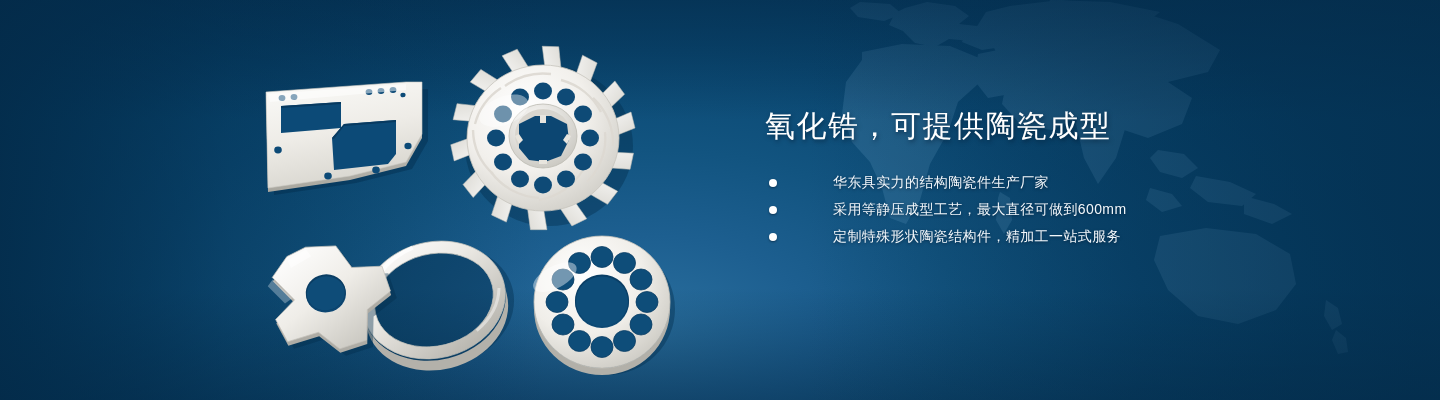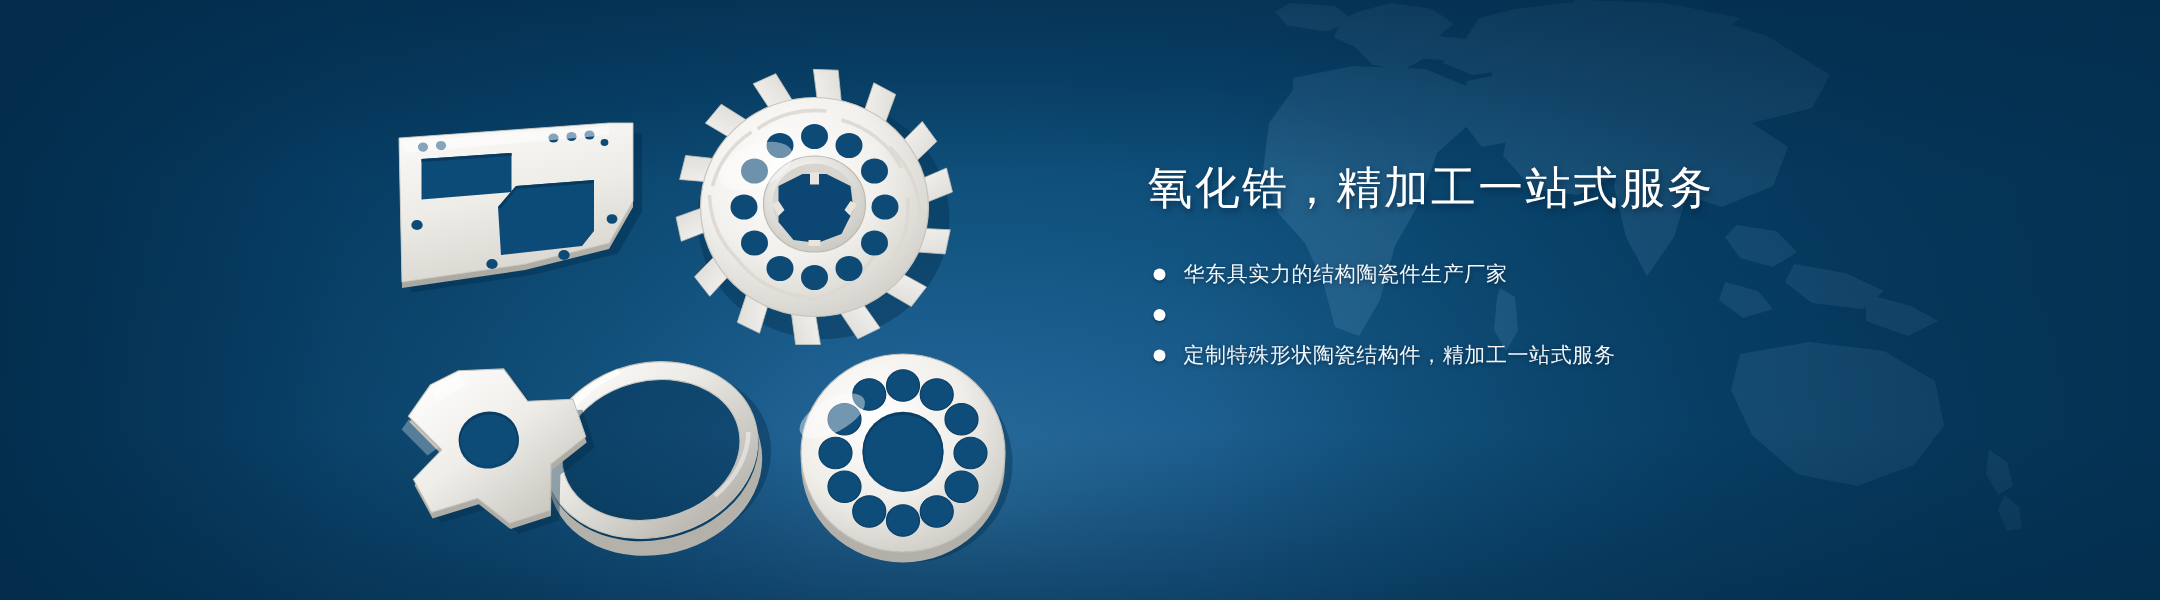--- a/index.html
+++ b/index.html
@@ -65,20 +65,21 @@
   .bullets {
     list-style: none;
     margin: 28px 0 0 4px;
     padding: 0;
   }
   .bullet-row {
     display: flex;
     align-items: center;
     height: 22px;
     margin-bottom: 5px;
+    gap: 44px;
   }
   .dot {
     flex: 0 0 auto;
     width: 8px;
     height: 8px;
     border-radius: 50%;
     background: #ffffff;
     margin-right: 12px;
     box-shadow: 0 1px 2px rgba(0,18,36,0.5);
   }
@@ -387,31 +388,32 @@
 
           <ellipse cx="-30" cy="-44" rx="24" ry="11" fill="#ffffff" opacity="0.42" transform="rotate(-28)"></ellipse>
         </g>
       </svg>
     </div>
 
   </div>
 
   <div class="text-col">
 
-    <div class="headline">氧化锆，精加工一站式服务</div>
+    <div class="headline">氧化锆，可提供陶瓷成型</div>
 
     <ul class="bullets">
 
       <li class="bullet-row">
         <span class="dot"></span>
         <span class="bullet-text">华东具实力的结构陶瓷件生产厂家</span>
       </li>
 
       <li class="bullet-row">
         <span class="dot"></span>
+        <span class="bullet-text">采用等静压成型工艺，最大直径可做到600mm</span>
       </li>
 
       <li class="bullet-row">
         <span class="dot"></span>
         <span class="bullet-text">定制特殊形状陶瓷结构件，精加工一站式服务</span>
       </li>
 
 
     </ul>
   </div>

